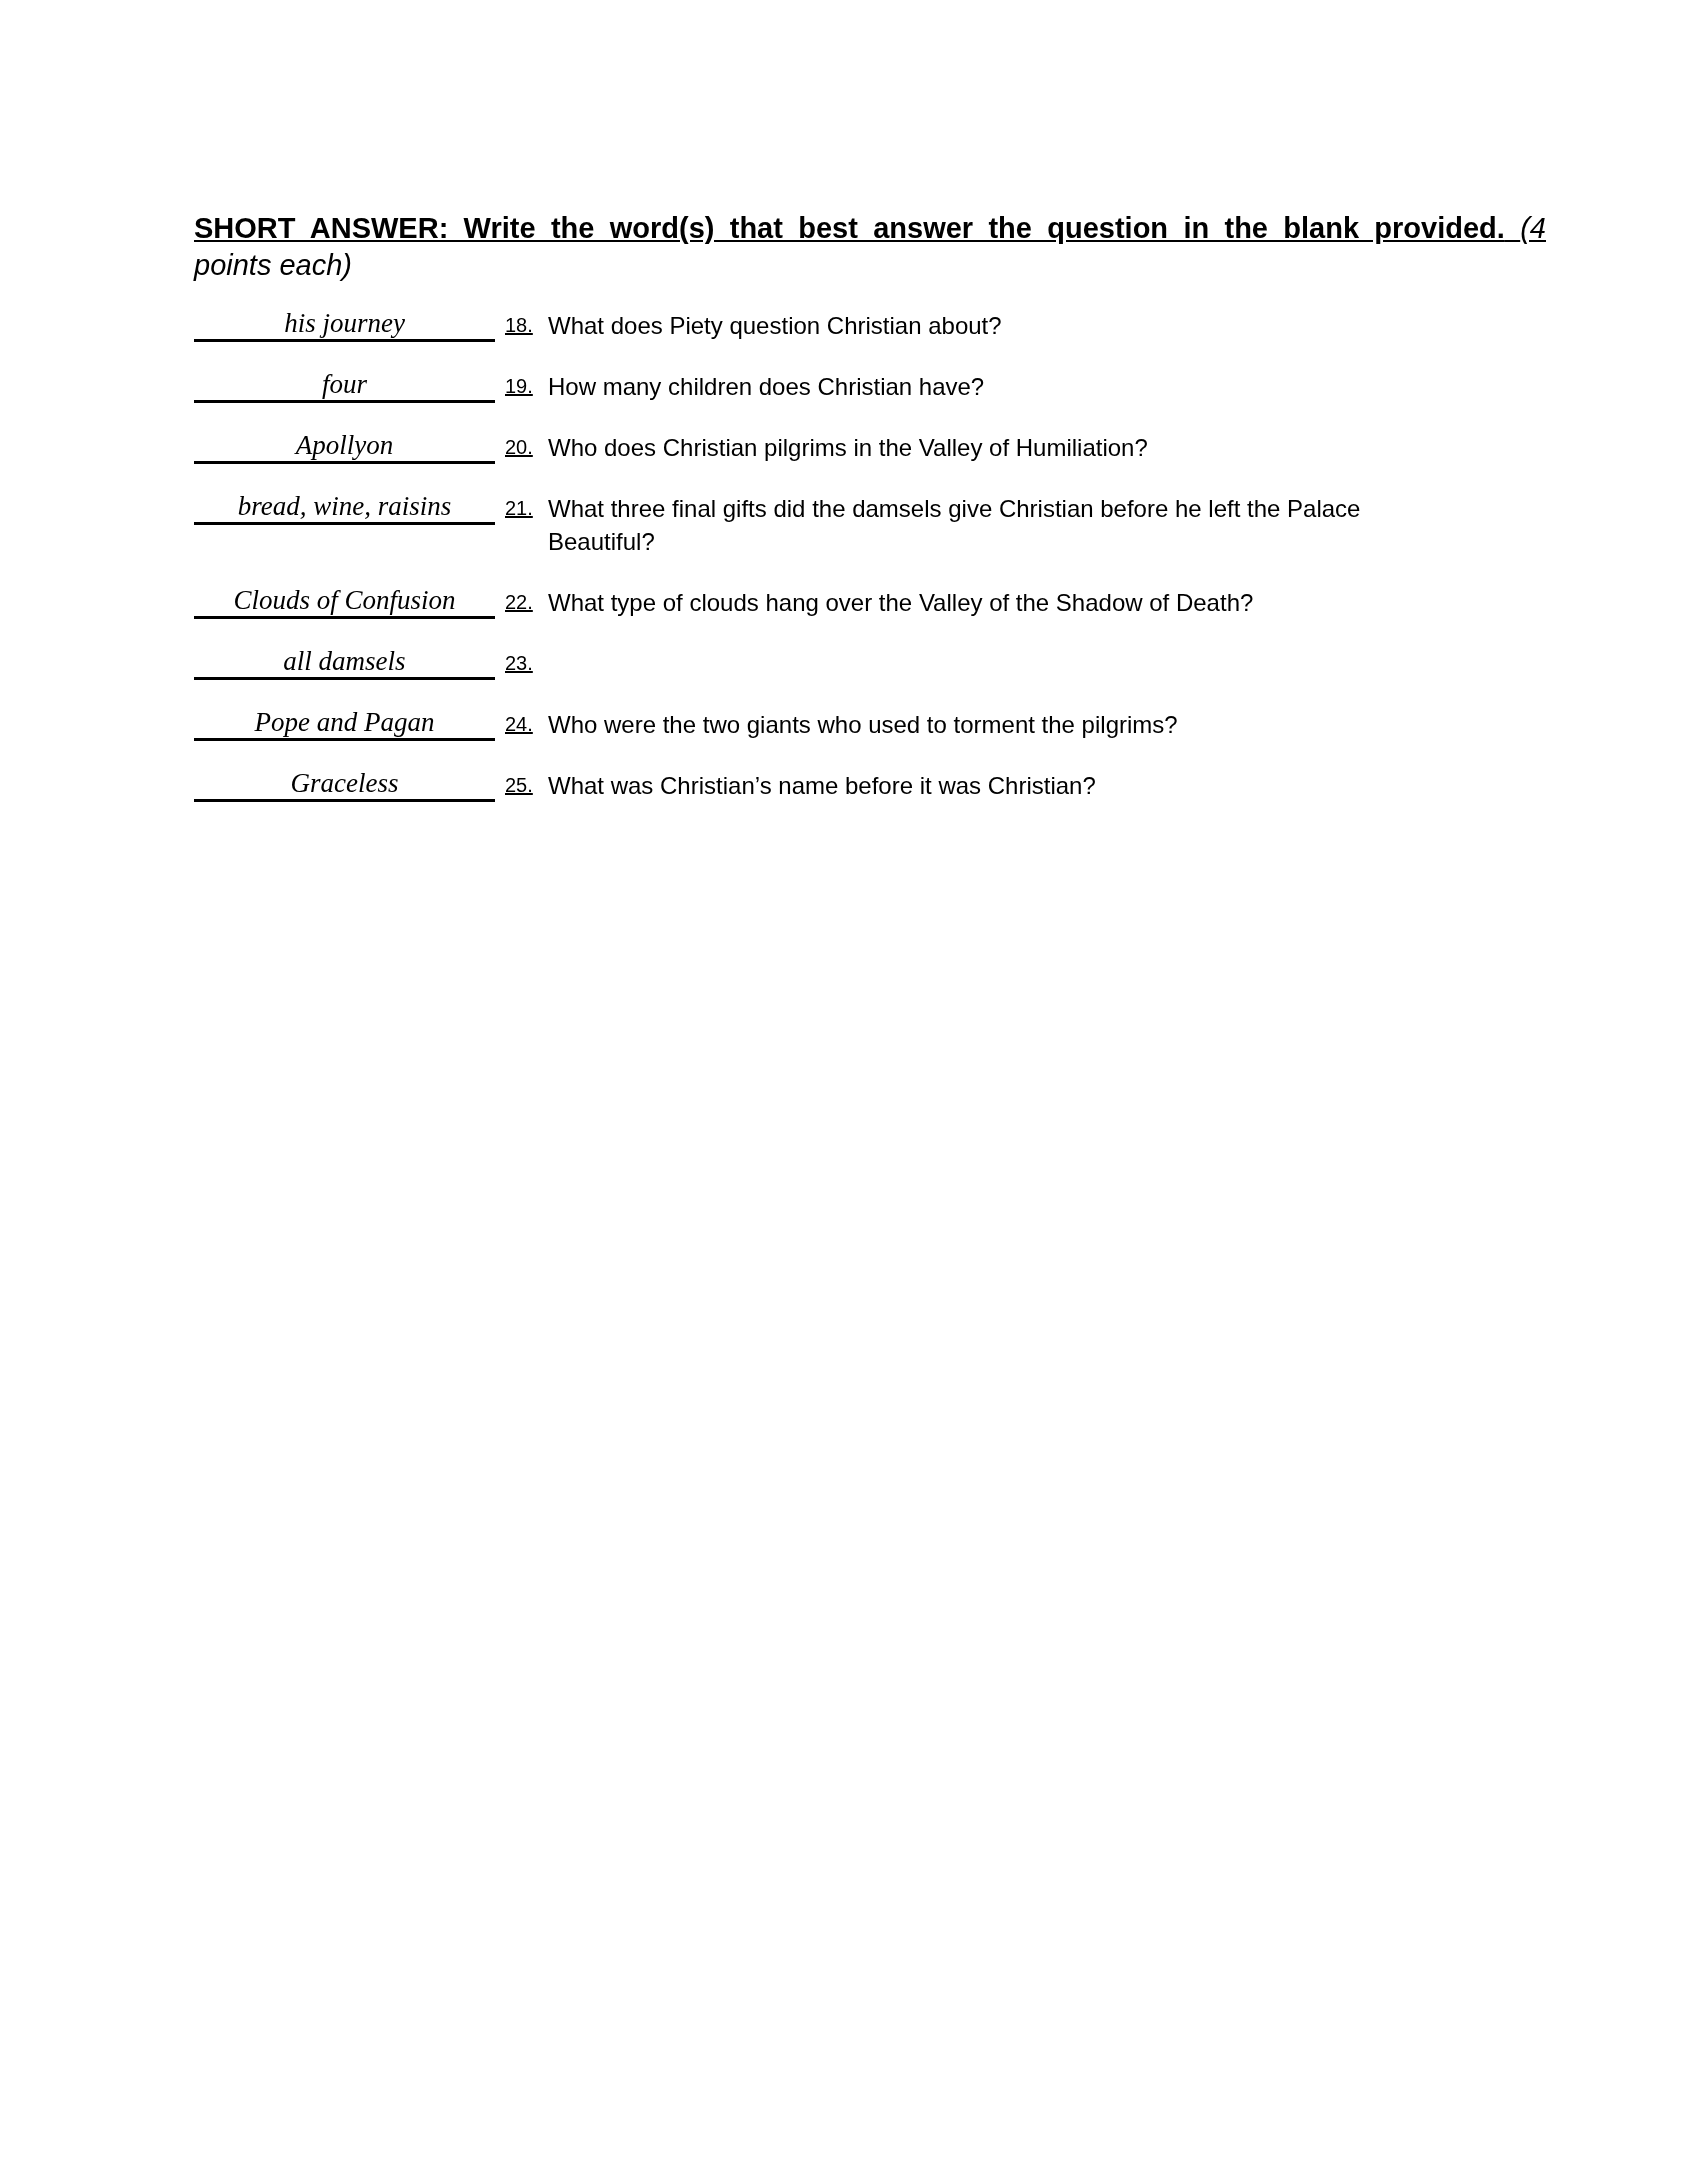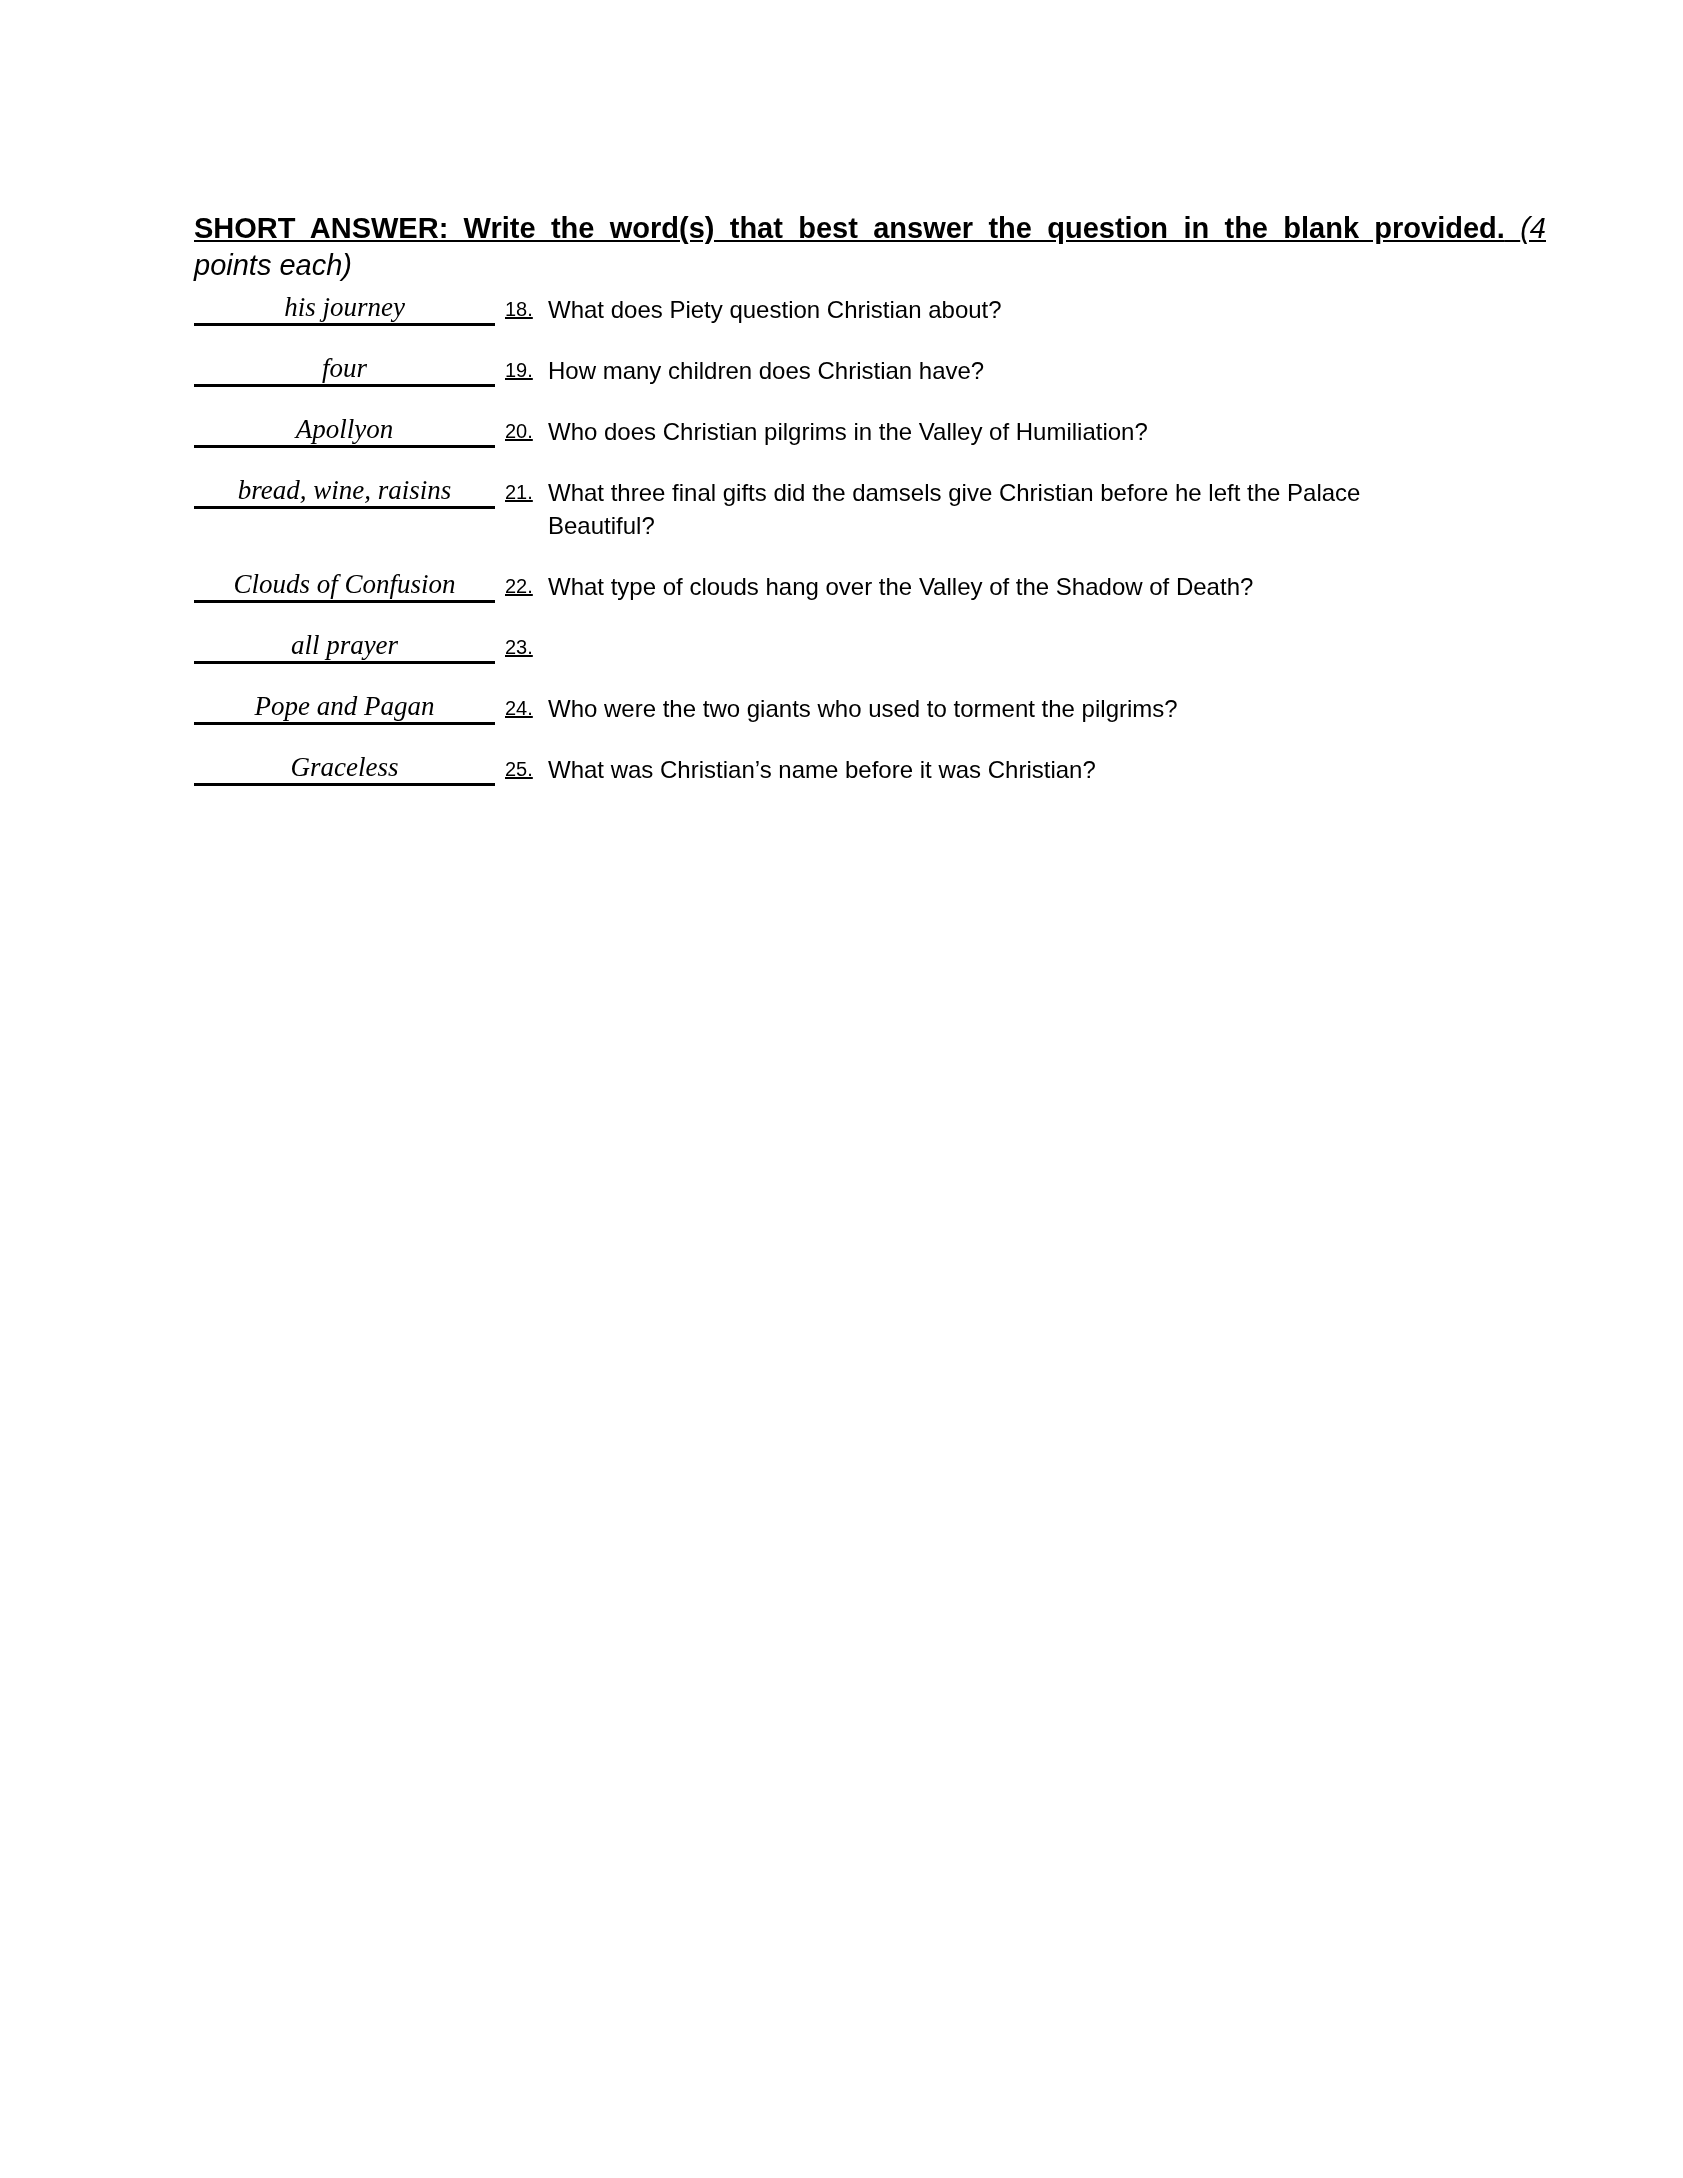--- a/index.html
+++ b/index.html
@@ -29,21 +29,21 @@
     text-align: justify;
     text-align-last: justify;
     white-space: normal;
     text-decoration: underline;
   }
   .hdr-bold { font-weight: bold; }
   .hdr-italic { font-style: italic; }
   .rows {
     position: absolute;
     left: 194px;
-    top: 293px;
+    top: 309px;
     width: 1317px;
   }
   .q-row {
     display: flex;
     align-items: flex-start;
     margin-bottom: 28px;
   }
   .answer-blank {
     flex: none;
     width: 301px;
@@ -121,21 +121,21 @@
   <div class="q-row">
     <div class="answer-blank">
       <span class="answer-text">Clouds of Confusion</span>
     </div>
     <div class="q-num">22.</div>
     <div class="q-text">What type of clouds hang over the Valley of the Shadow of Death?</div>
   </div>
 
   <div class="q-row">
     <div class="answer-blank">
-      <span class="answer-text">all prayer</span>
+      <span class="answer-text">all damsels</span>
     </div>
     <div class="q-num">23.</div>
   </div>
 
   <div class="q-row">
     <div class="answer-blank">
       <span class="answer-text">Pope and Pagan</span>
     </div>
     <div class="q-num">24.</div>
     <div class="q-text">Who were the two giants who used to torment the pilgrims?</div>

